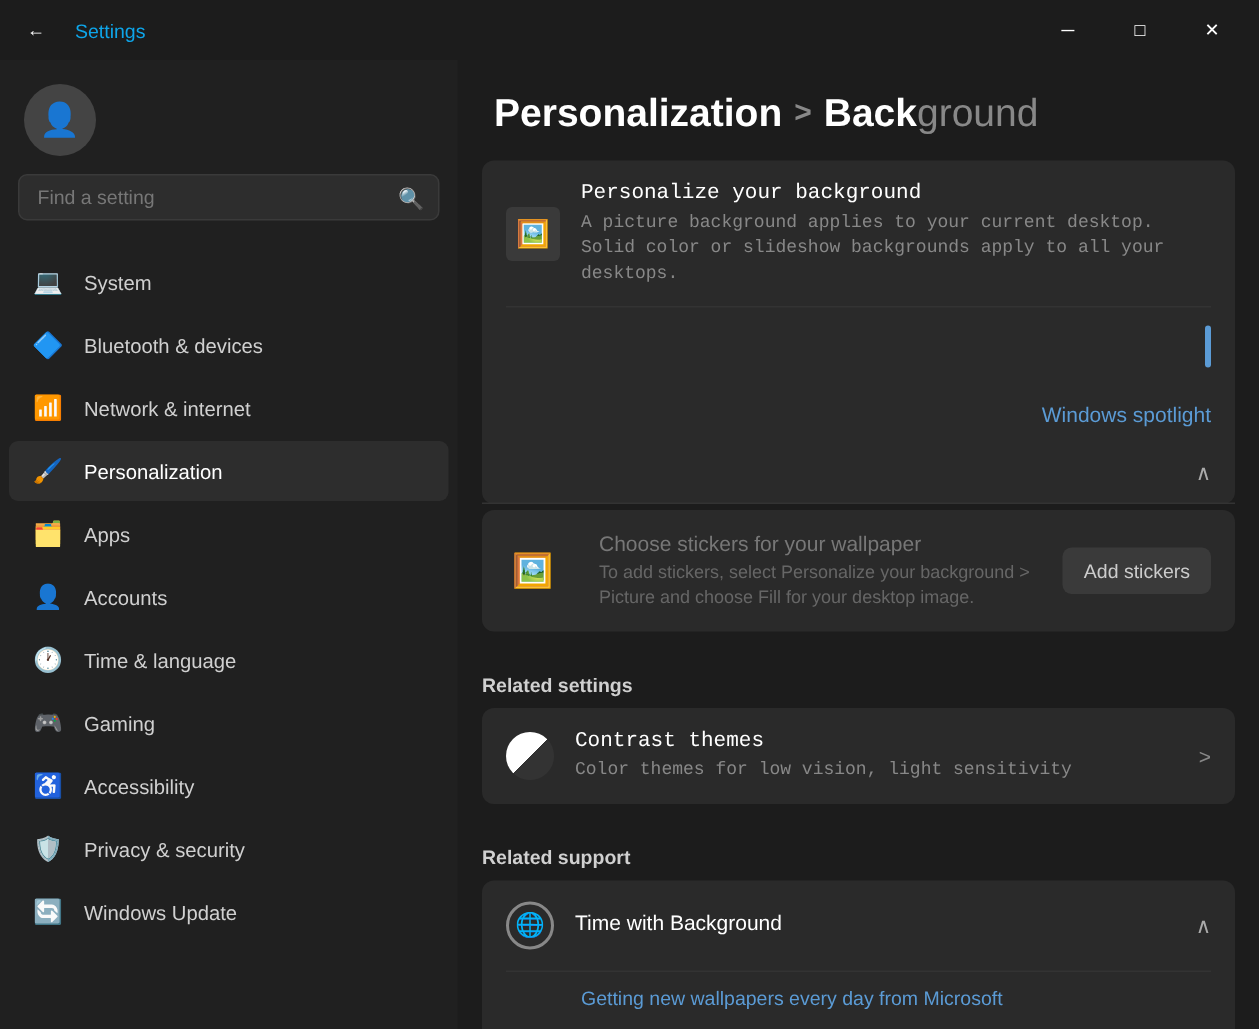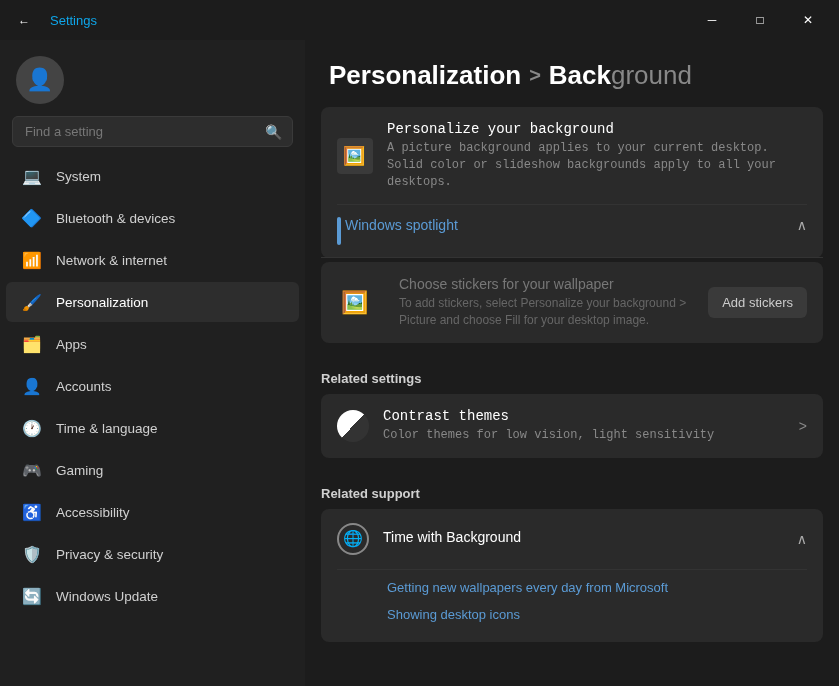--- a/index.html
+++ b/index.html
@@ -81,21 +81,21 @@
       background: #444;
       display: flex;
       align-items: center;
       justify-content: center;
       font-size: 22px;
       color: #ccc;
       flex-shrink: 0;
     }
 
     .search-box {
-      margin: 0 12px 8px 12px;
+      margin: 0 12px 20px 12px;
       position: relative;
     }
     .search-input {
       width: 100%;
       background: #2d2d2d;
       border: 1px solid #3a3a3a;
       border-radius: 6px;
       color: #aaa;
       font-size: 13px;
       padding: 7px 36px 7px 12px;
@@ -204,24 +204,25 @@
       flex-shrink: 0;
     }
 
     .card-text { flex: 1; font-family: Liberation Mono, monospace; }
     .card-title { font-size: 14px; font-weight: 500; margin-bottom: 3px; }
     .card-desc { font-size: 12px; color: #888; line-height: 1.4; }
     .card-desc.muted { color: #666; }
 
     .windows-spotlight-row {
       display: flex;
-      align-items: flex-start;
+      align-items: flex-end;
       padding: 12px 16px;
-      gap: 4px;
+      gap: 23px;
       border-bottom: 1px solid #333;
+      flex-direction: column;
     }
     .spotlight-label {
       flex: 1;
       font-size: 14px;
       font-weight: 500;
       color: #5b9bd5;
     }
     .chevron-btn {
       background: none;
       border: none;

